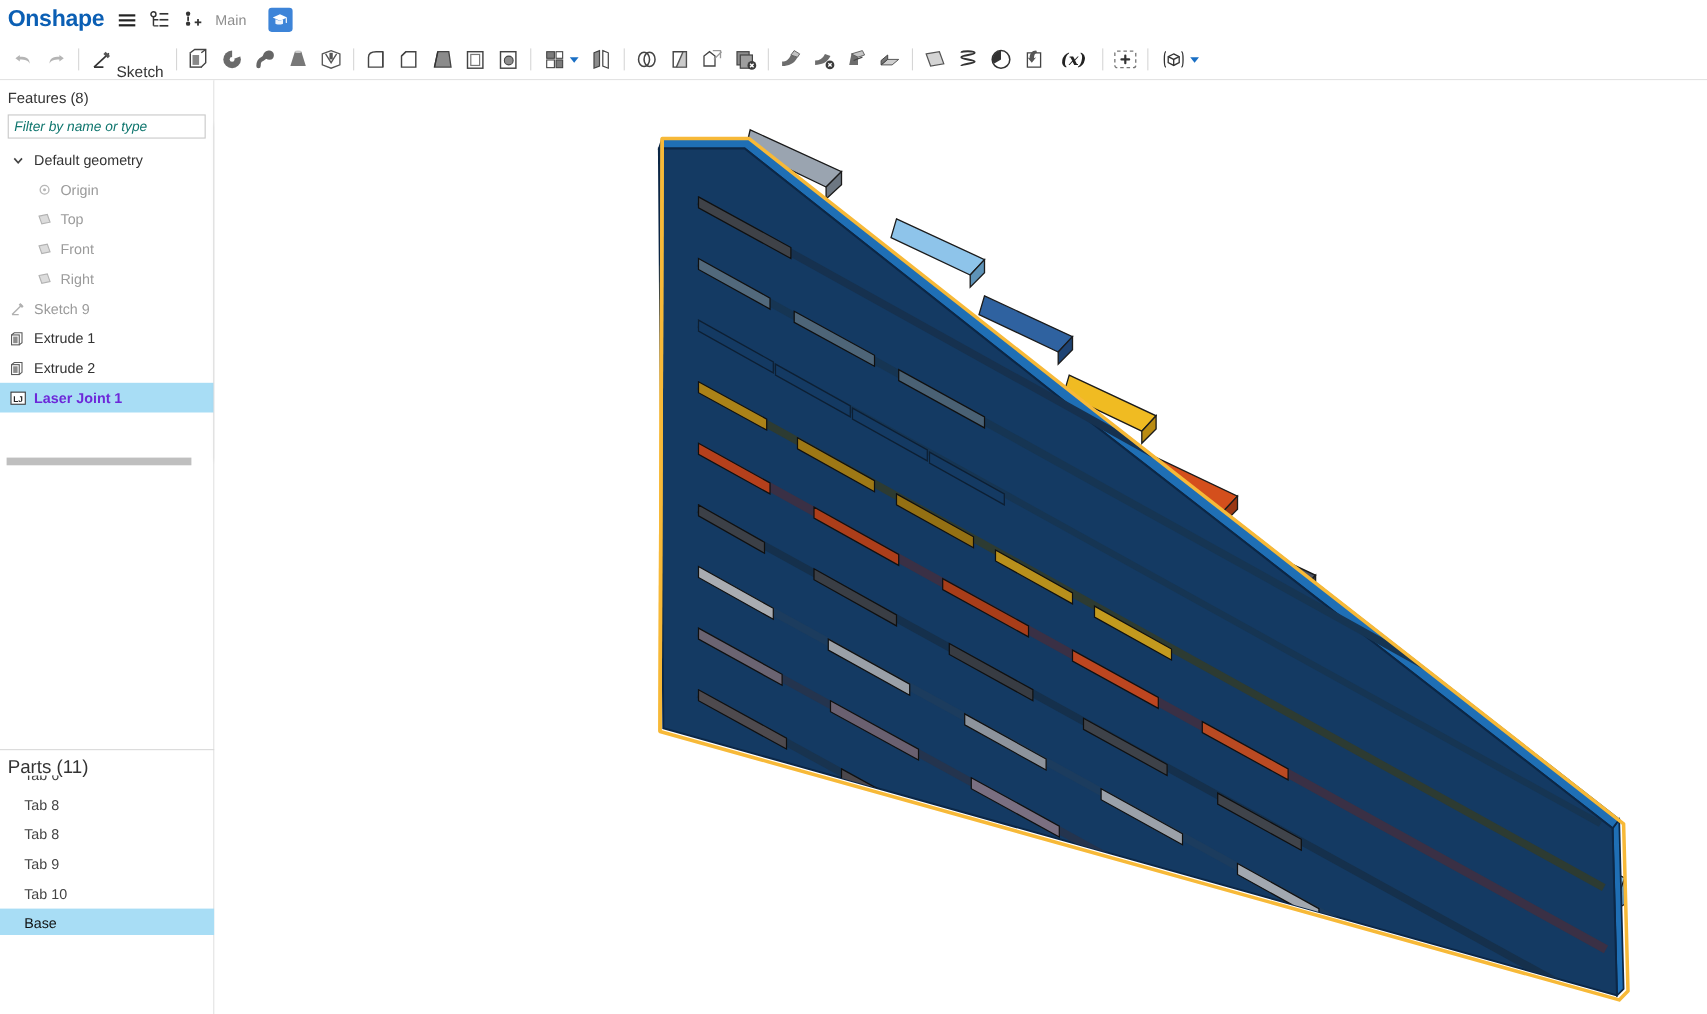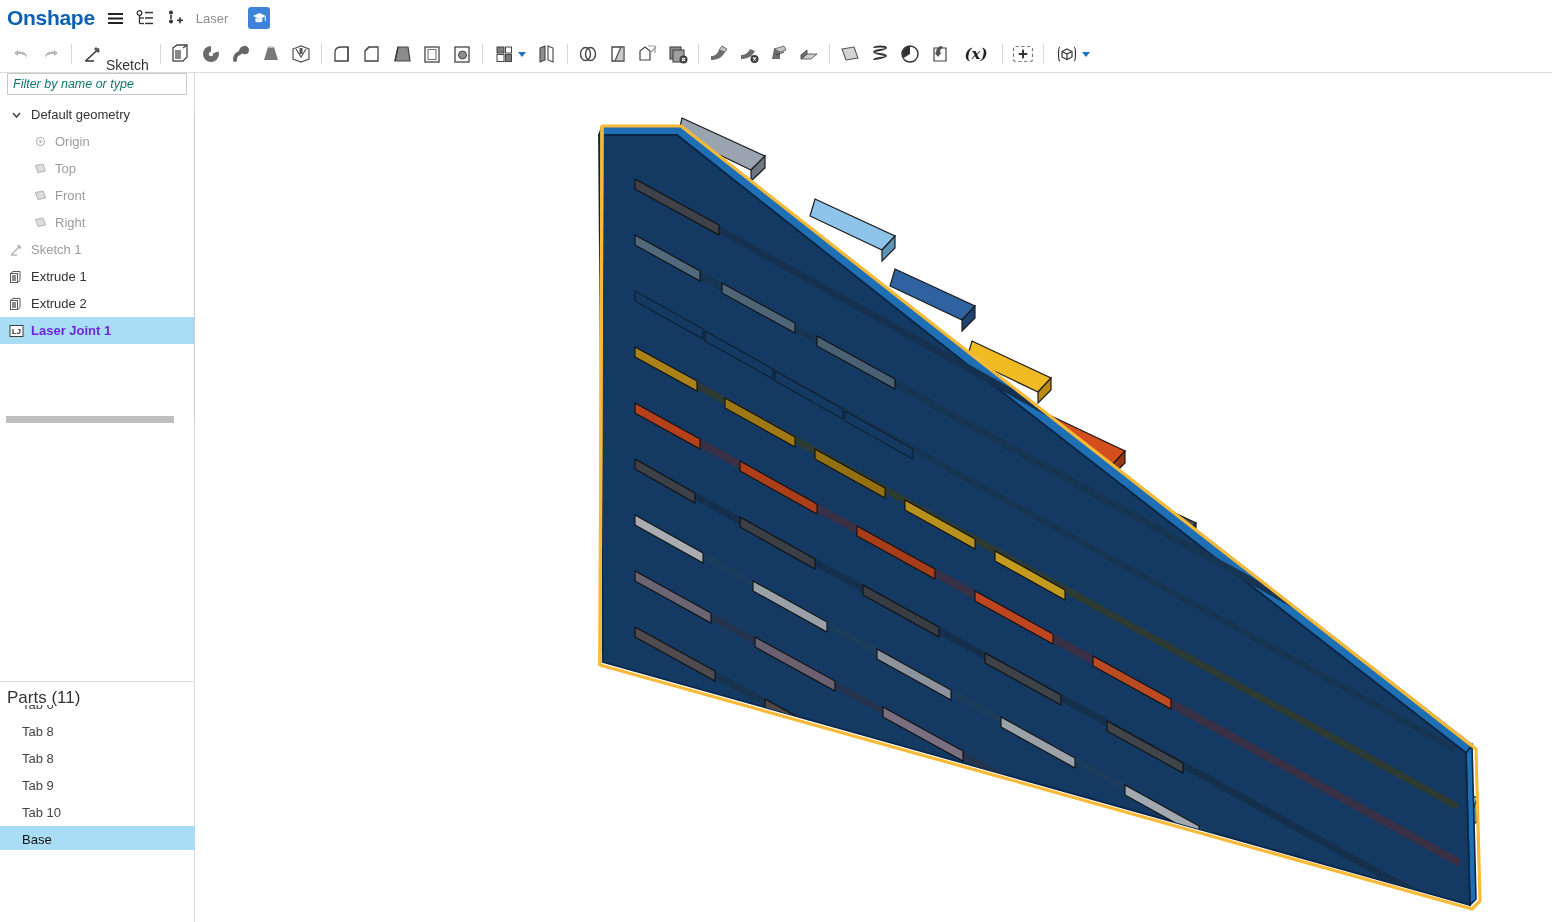--- a/index.html
+++ b/index.html
@@ -161,21 +161,21 @@
           <g fill="#333">
         <circle cx="4" cy="3.5" r="2"></circle>
             <rect x="3.2" y="6" width="1.6" height="4"></rect>
             <circle cx="4" cy="12.5" r="2"></circle>
         <rect x="10" y="10.5" width="6" height="1.6"></rect>
             <rect x="12.2" y="8.3" width="1.6" height="6"></rect>
       </g>
         </svg>
     </div>
 
-    <div id="branch-name">Laser</div>
+    <div id="branch-name">Main</div>
 
     <div id="learn-icon">
       <svg width="15" height="15" viewBox="0 0 16 16">
           <g fill="#fff">
         <path d="M8 2 L15 5.2 L8 8.4 L1 5.2 Z"></path>
             <path d="M3.6 7 V11 C3.6 12.4 11 12.4 11 11 V7 L8 8.6 Z" opacity=".92"></path>
         <rect x="13.6" y="5.6" width="1.1" height="5" rx="0.5"></rect>
       </g>
         </svg>
     </div>
@@ -400,20 +400,21 @@
             <path d="M19 4 C21 4 21 18 19 18"></path>
         <path d="M12 6 L17 8.5 V14 L12 16.5 L7 14 V8.5 Z"></path>
             <path d="M7 8.5 L12 11 L17 8.5 M12 11 V16.5"></path>
           </g>
         </svg>
       <span class="caret"></span>
     </div>
   </div>
 
   <div id="leftpanel">
+    <div id="features-header">Features (8)</div>
 
     <div id="filter-box">
       <span>Filter by name or type</span>
     </div>
 
     <div id="feature-list">
       <div class="frow">
         <span class="fico">
           <svg width="11" height="11" viewBox="0 0 11 11">
               <path d="M2 4 L5.5 8 L9 4" stroke="#444" stroke-width="1.5" fill="none"></path>
@@ -457,21 +458,21 @@
       <div class="frow muted">
         <span class="fico">
           <svg width="14" height="14" viewBox="0 0 14 14">
               <g stroke="#b0b0b0" stroke-width="1.3" fill="none">
                 <path d="M2 12 L11 3"></path>
                 <path d="M2 12 L8 12"></path>
               </g>
               <path d="M9.5 1.5 L12.5 4.5 L11 6 L8 3 Z" fill="#b0b0b0"></path>
             </svg>
         </span>
-        <span>Sketch 1</span>
+        <span>Sketch 9</span>
       </div>
       <div class="frow">
         <span class="fico">
           <svg width="14" height="14" viewBox="0 0 14 14">
               <rect x="1.5" y="3.5" width="7" height="9" fill="#fff" stroke="#5a5a5a" stroke-width="1"></rect>
             <path d="M1.5 3.5 L4 1.5 H11 V10.5 L8.5 12.5" fill="none" stroke="#5a5a5a" stroke-width="1"></path>
               <rect x="3" y="5" width="4" height="6" fill="#8c8c8c"></rect>
             </svg>
         </span>
         <span>Extrude 1</span>

